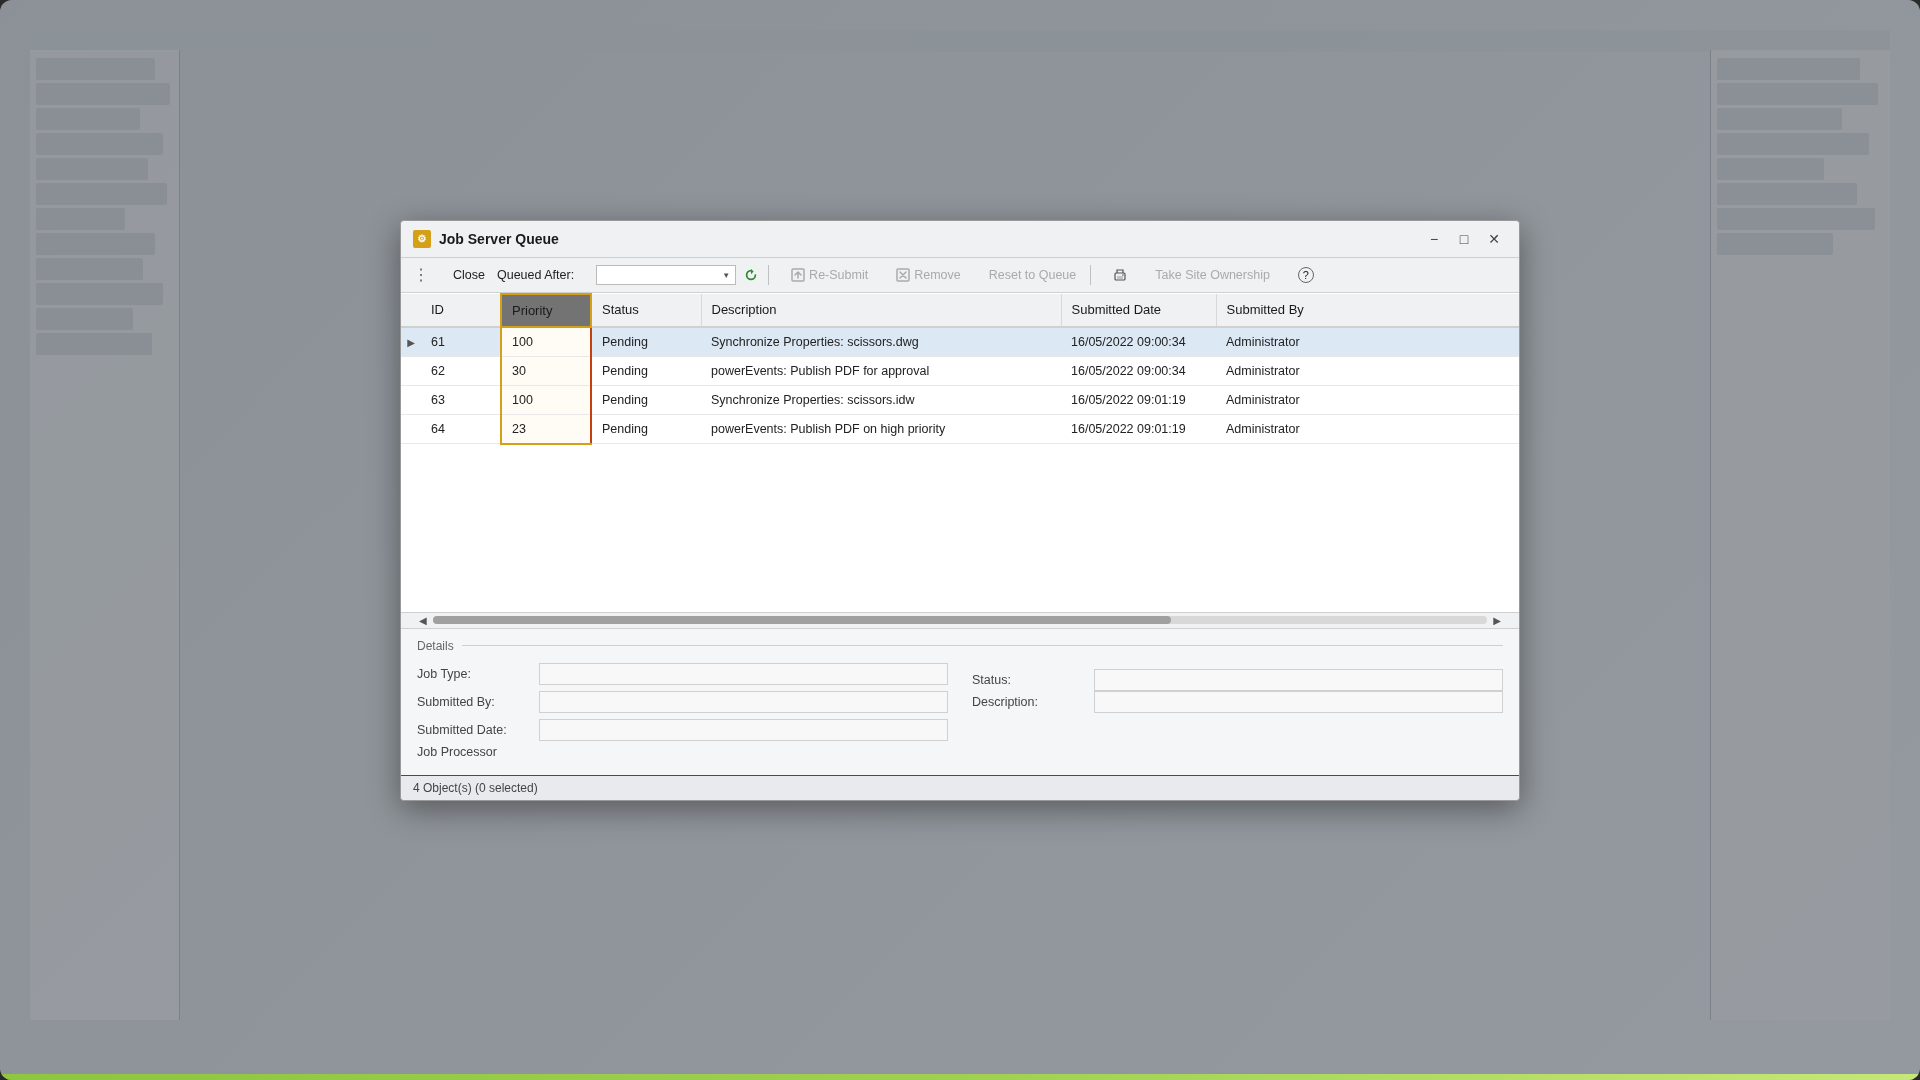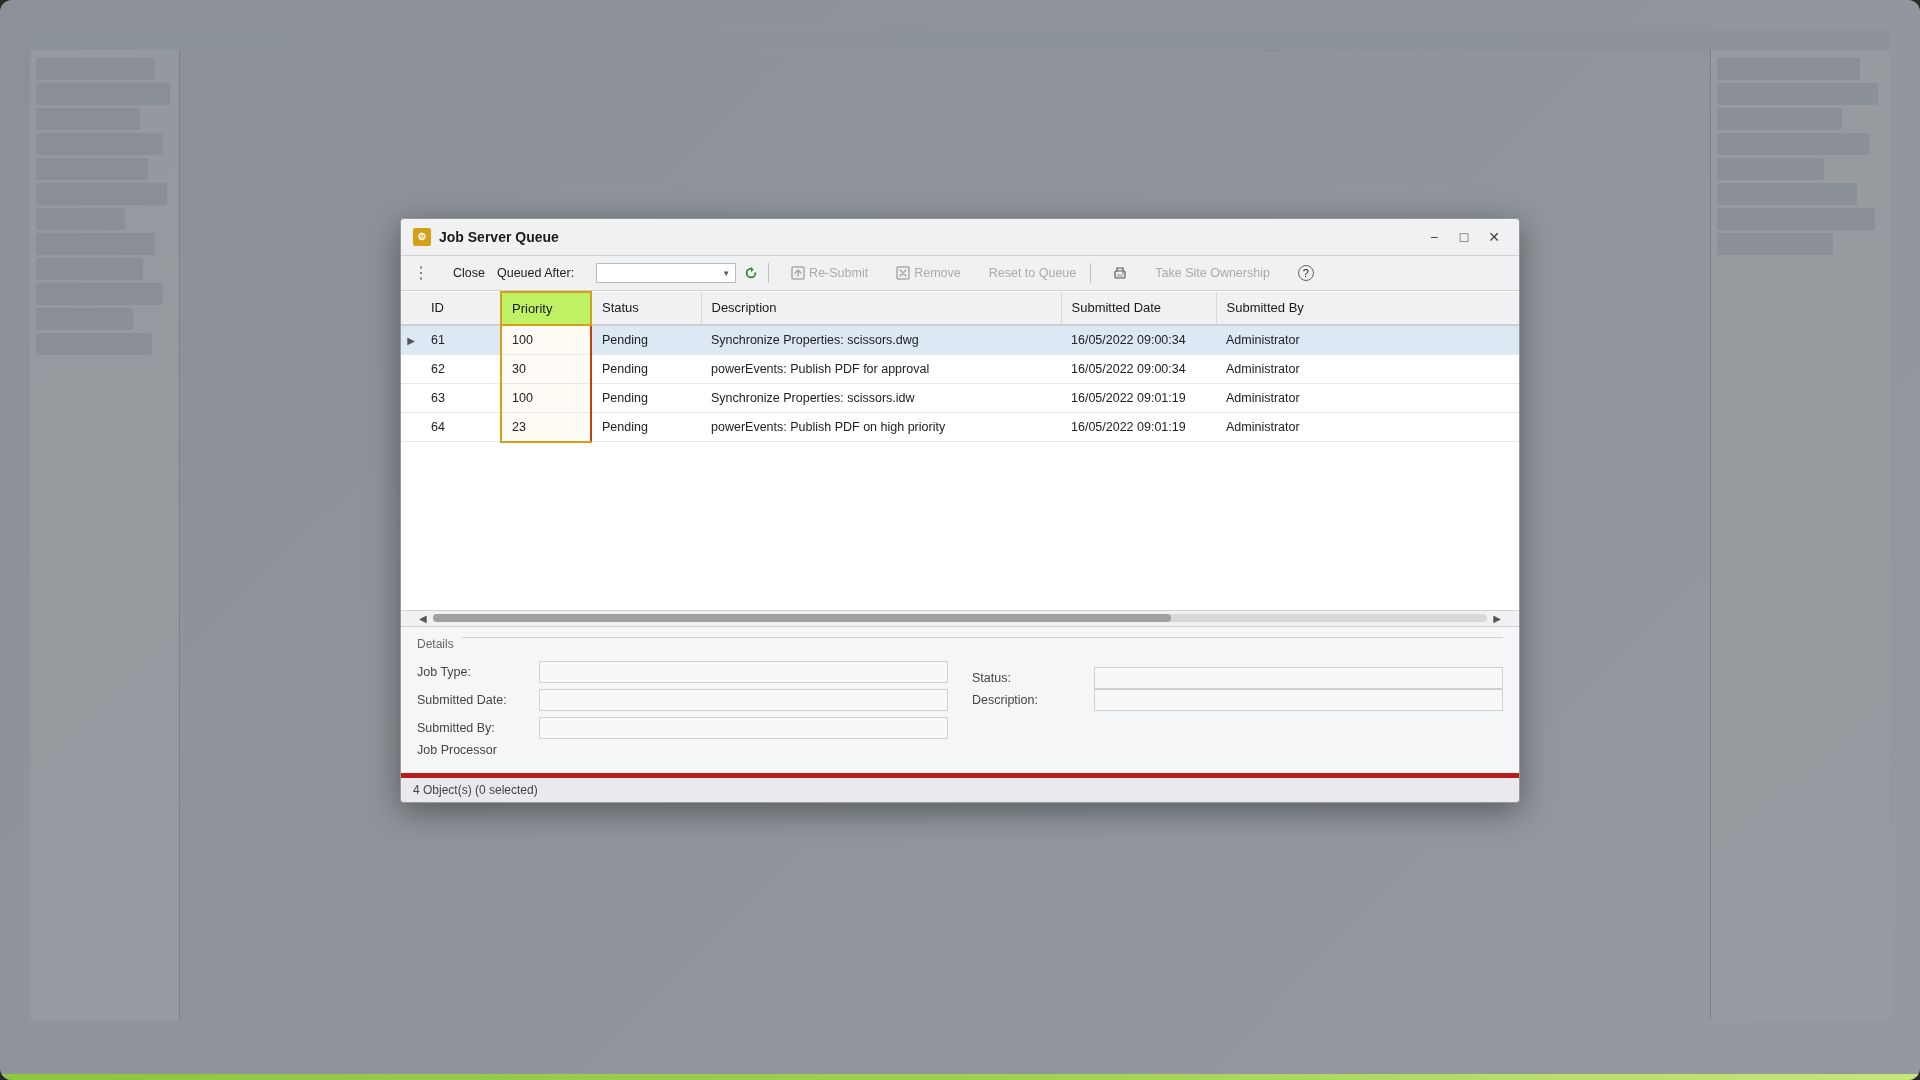--- a/index.html
+++ b/index.html
@@ -231,21 +231,21 @@
       white-space: nowrap;
     }
 
     th:last-child {
       border-right: none;
       margin-top: 38px;
     }
 
     th.priority-col {
       border: 2px solid #d4a017;
-      background: #bef264;
+      background: #737373;
       color: #1a1a1a;
     }
 
     td {
       padding: 7px 10px;
       border-bottom: 1px solid #e8e8e8;
       font-size: 12.5px;
       color: #222;
       overflow: hidden;
       text-overflow: ellipsis;
@@ -311,21 +311,21 @@
     .details-section {
       padding: 10px 16px 16px;
       background: #f5f6f8;
     }
 
     .details-title {
       font-size: 12px;
       color: #666;
       margin-bottom: 10px;
       display: flex;
-      align-items: flex-start;
+      align-items: center;
       gap: 8px;
     }
 
     .details-title::after {
       content: '';
       flex: 1;
       height: 1px;
       background: #d0d0d0;
     }
 
@@ -365,21 +365,21 @@
     .job-processor-row {
       display: flex;
       align-items: center;
       gap: 8px;
       margin-top: 4px;
     }
 
     
     .dialog-statusbar {
       background: #e8eaed;
-      border-top: 5px solid #b91c1c;
+      border-top: 1px solid #b91c1c;
       padding: 5px 12px;
       font-size: 12px;
       color: #444;
       border-radius: 0 0 4px 4px;
     }
 
     
     .icon-svg {
       width: 14px;
       height: 14px;
@@ -630,25 +630,25 @@
           <span>Details</span>
         </div>
         <div class="details-grid">
 
           <div>
             <div class="detail-row">
               <span class="detail-label">Job Type:</span>
               <div class="detail-value empty"></div>
             </div>
             <div class="detail-row" style="margin-top:6px;">
-              <span class="detail-label">Submitted Date:</span>
+              <span class="detail-label">Submitted By:</span>
               <div class="detail-value empty"></div>
             </div>
             <div class="detail-row" style="margin-top:6px;">
-              <span class="detail-label">Submitted By:</span>
+              <span class="detail-label">Submitted Date:</span>
               <div class="detail-value empty"></div>
             </div>
             <div class="job-processor-row">
               <span class="detail-label">Job Processor</span>
             </div>
           </div>
 
           <div>
             <div class="detail-row" style="margin-top:6px;">
               <span class="detail-label">Status:</span>

